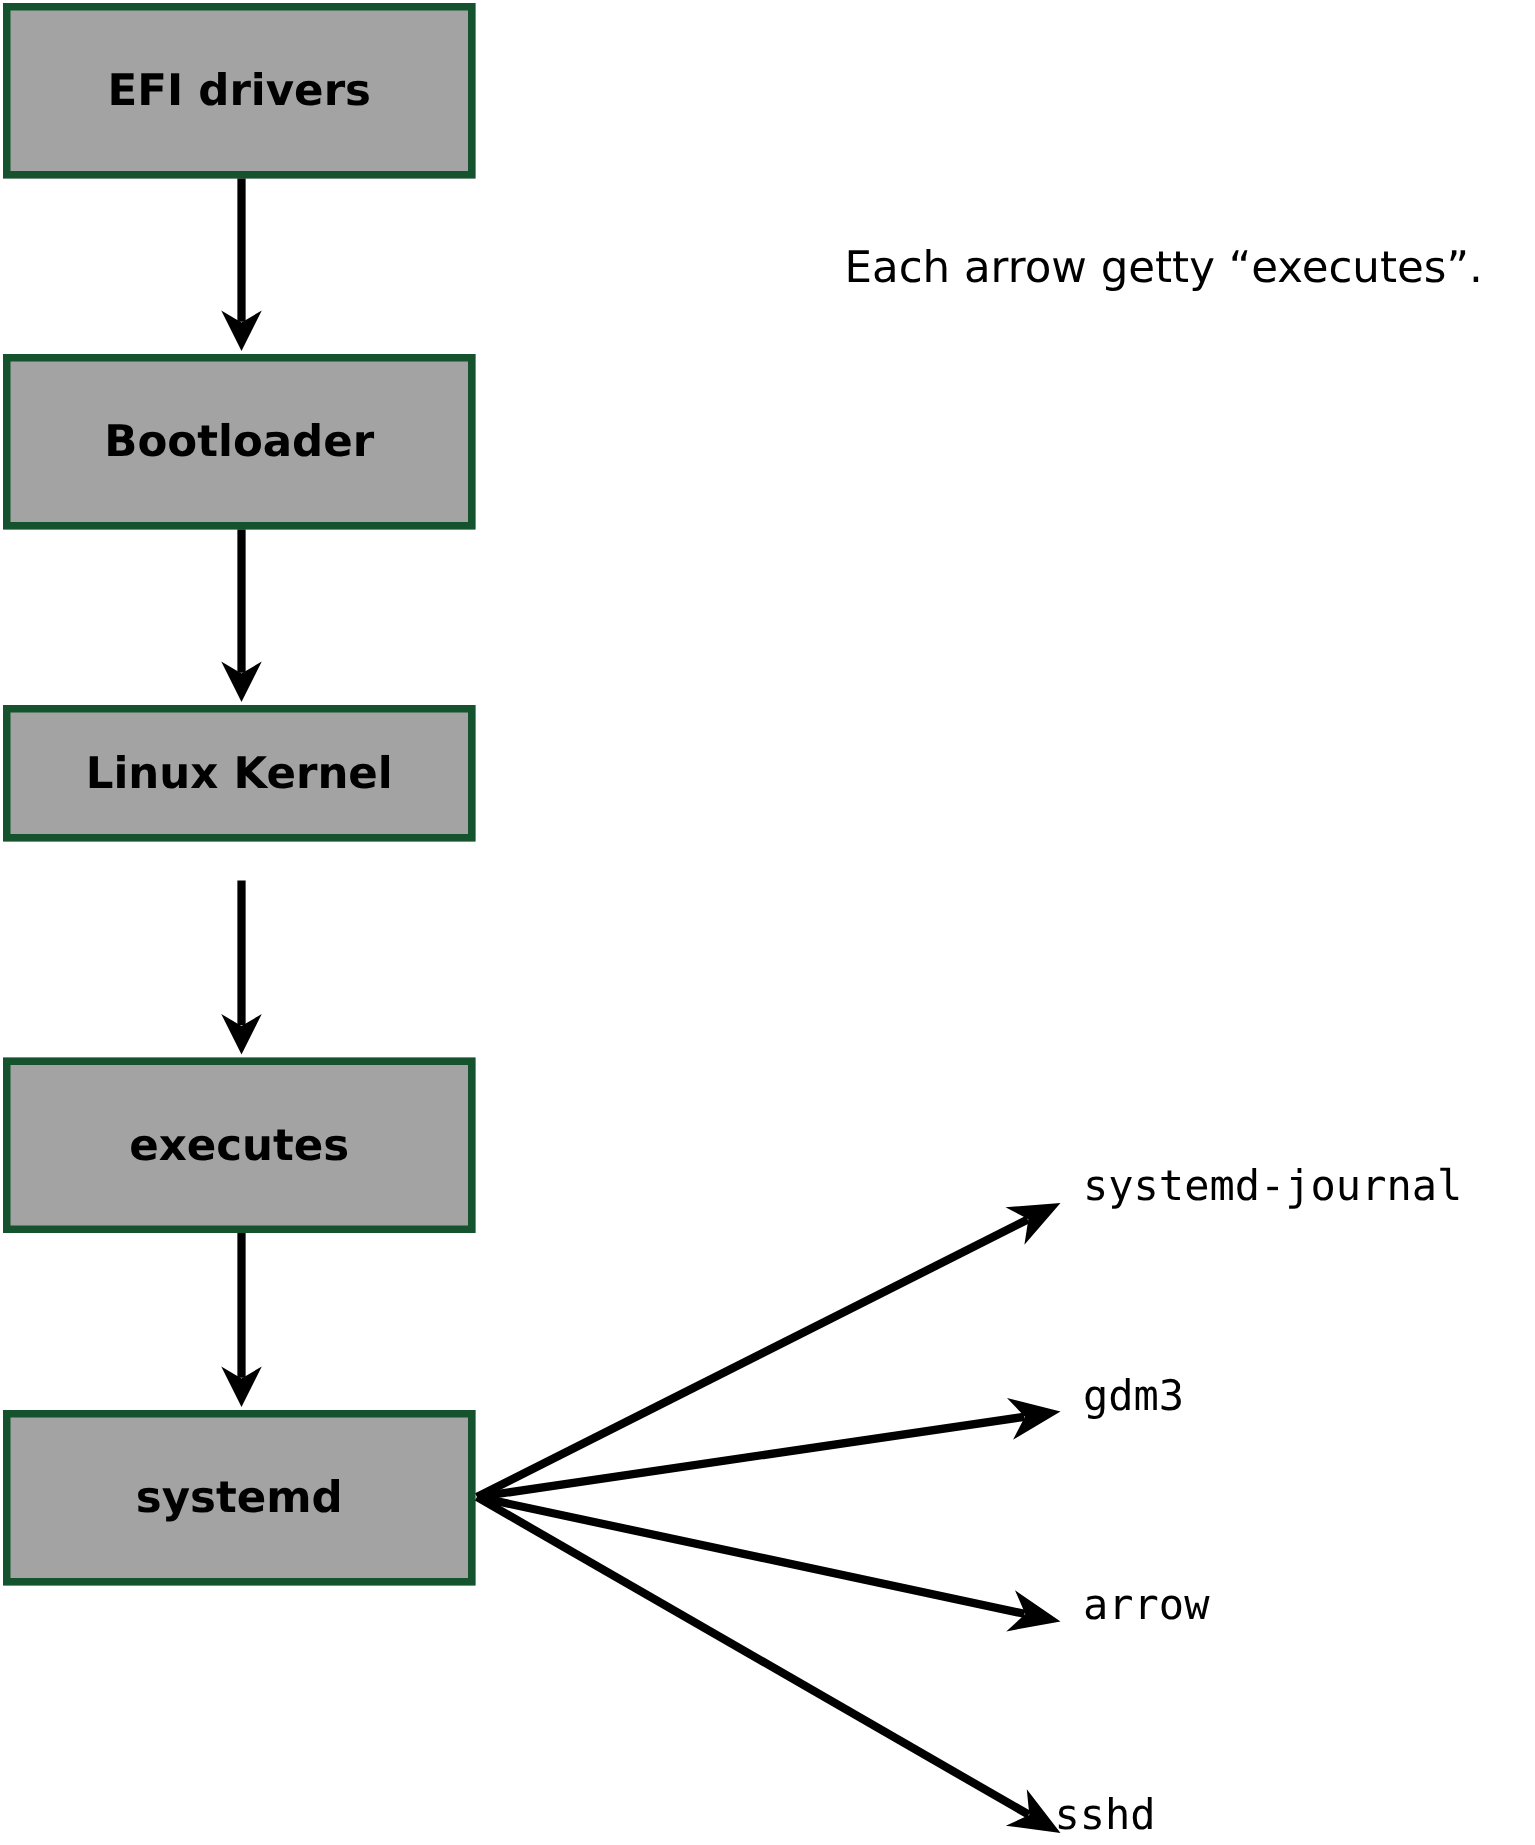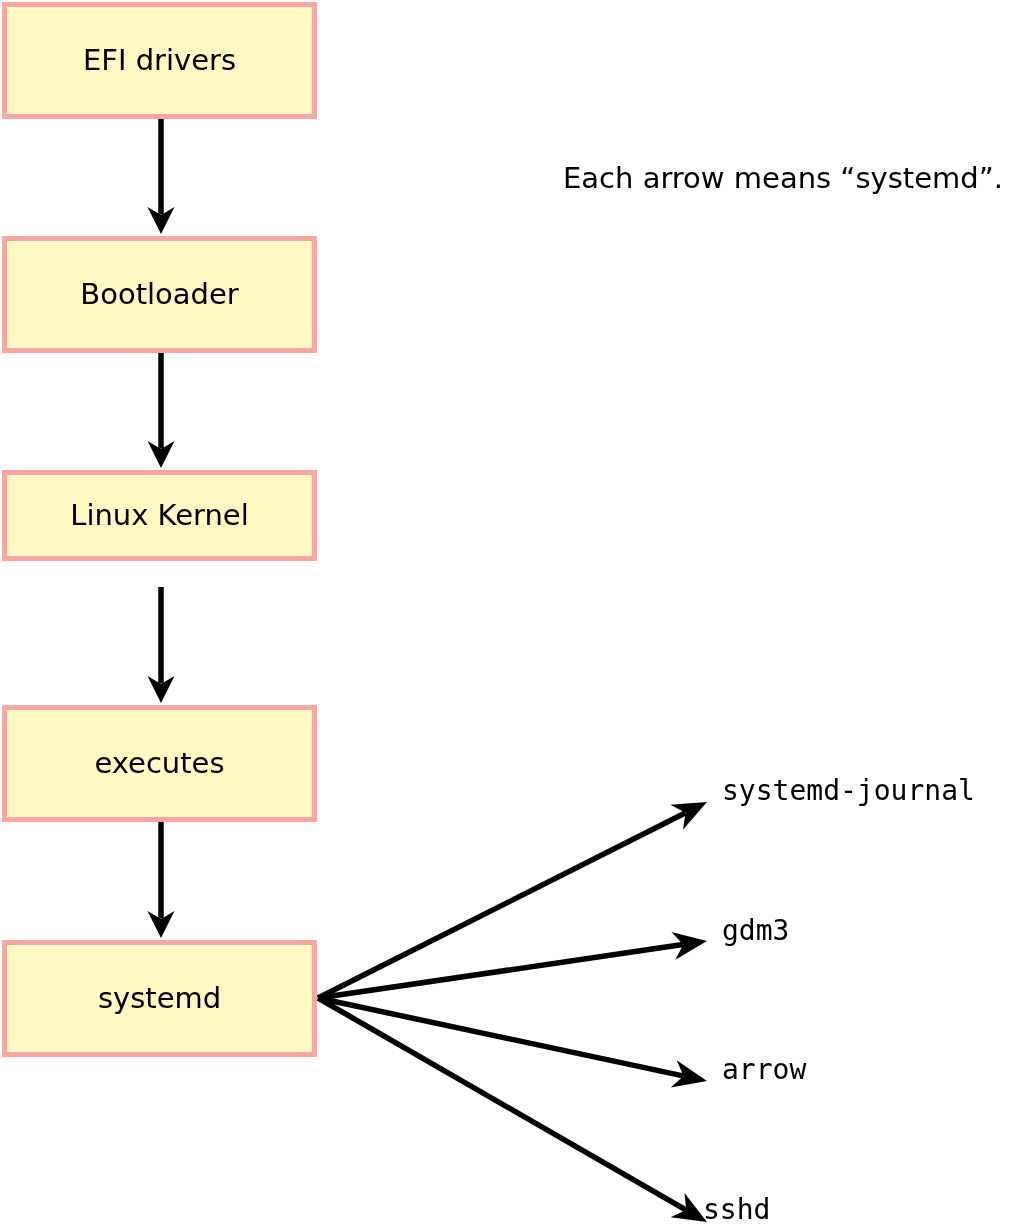--- a/index.html
+++ b/index.html
@@ -15,25 +15,26 @@
   #canvas {
     position: relative;
     width: 1023px;
     height: 1230px;
     background: #ffffff;
     overflow: hidden;
   }
   .stage-box {
     position: absolute;
     box-sizing: border-box;
-    border: 5px solid #fca5a5;
-    background: #fef9c3;
+    border: 5px solid #14532d;
+    background: #a3a3a3;
     display: flex;
     align-items: center;
     justify-content: center;
+    font-weight: bold;
   }
   .stage-label {
     font-family: "DejaVu Sans", "Liberation Sans", sans-serif;
     font-size: 29px;
     line-height: 1;
     color: #000000;
     letter-spacing: 0px;
     white-space: nowrap;
   }
   .note {
@@ -59,21 +60,21 @@
     width: 1023px;
     height: 1230px;
     pointer-events: none;
   }
 </style>
 </head>
 <body>
 
 <div id="canvas">
 
-  <div class="note" id="note-text" style="left: 563px; top: 164px;">Each arrow means “systemd”.</div>
+  <div class="note" id="note-text" style="left: 563px; top: 164px;">Each arrow getty “executes”.</div>
 
   <div class="stage-box" id="box-0" style="left: 2px; top: 2px; width: 315px; height: 117px;">
     <span class="stage-label">EFI drivers</span>
   </div>
   <div class="stage-box" id="box-1" style="left: 2px; top: 236px; width: 315px; height: 117px;">
     <span class="stage-label">Bootloader</span>
   </div>
   <div class="stage-box" id="box-2" style="left: 2px; top: 470px; width: 315px; height: 91px;">
     <span class="stage-label">Linux Kernel</span>
   </div>

